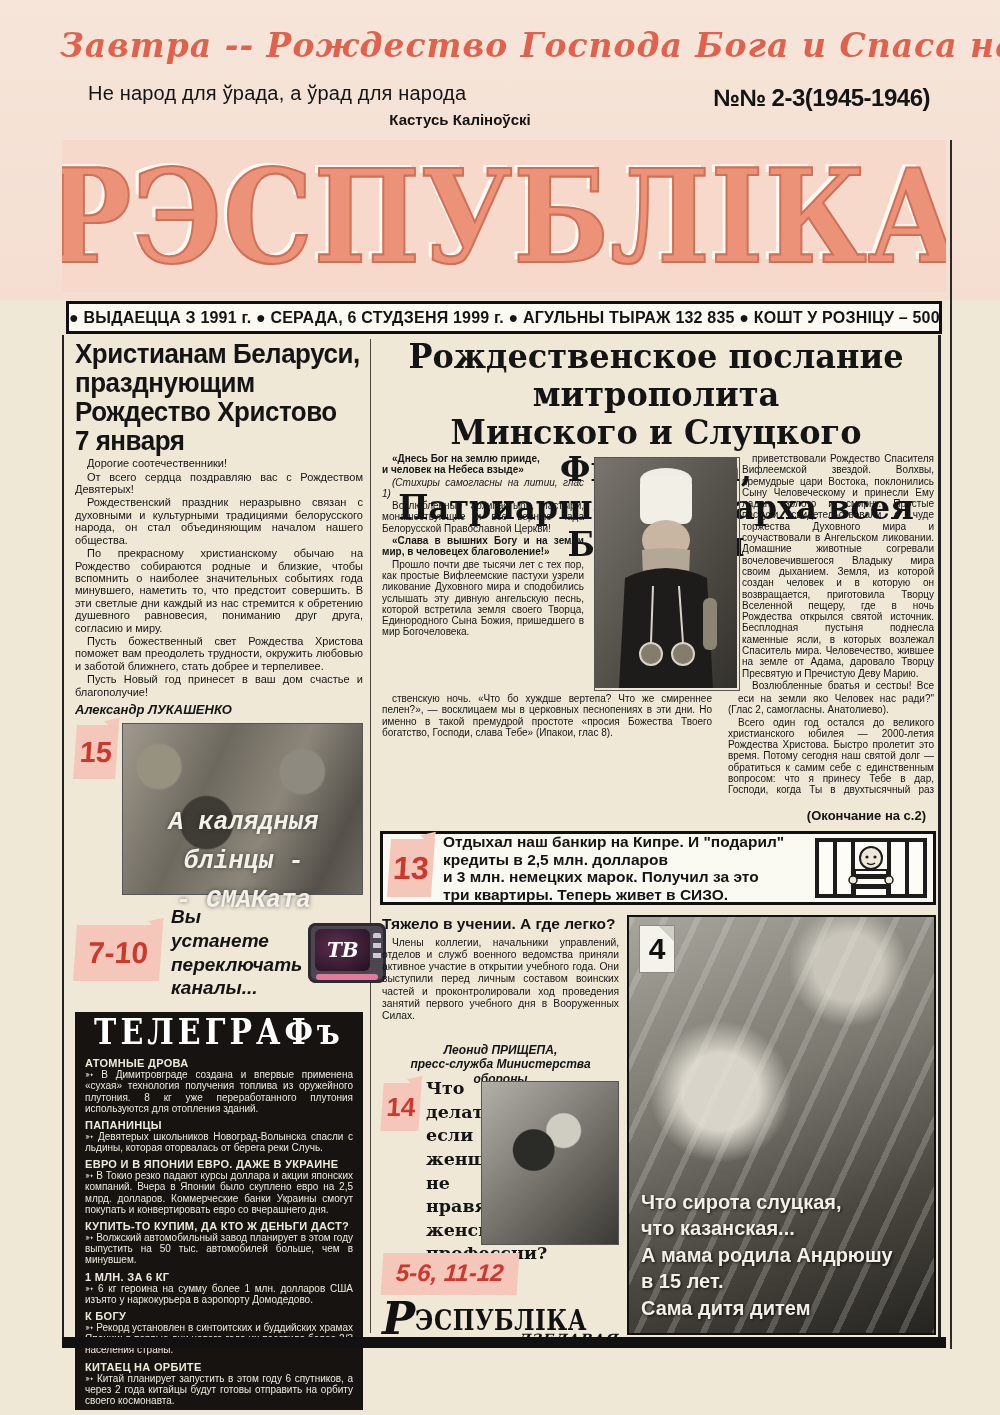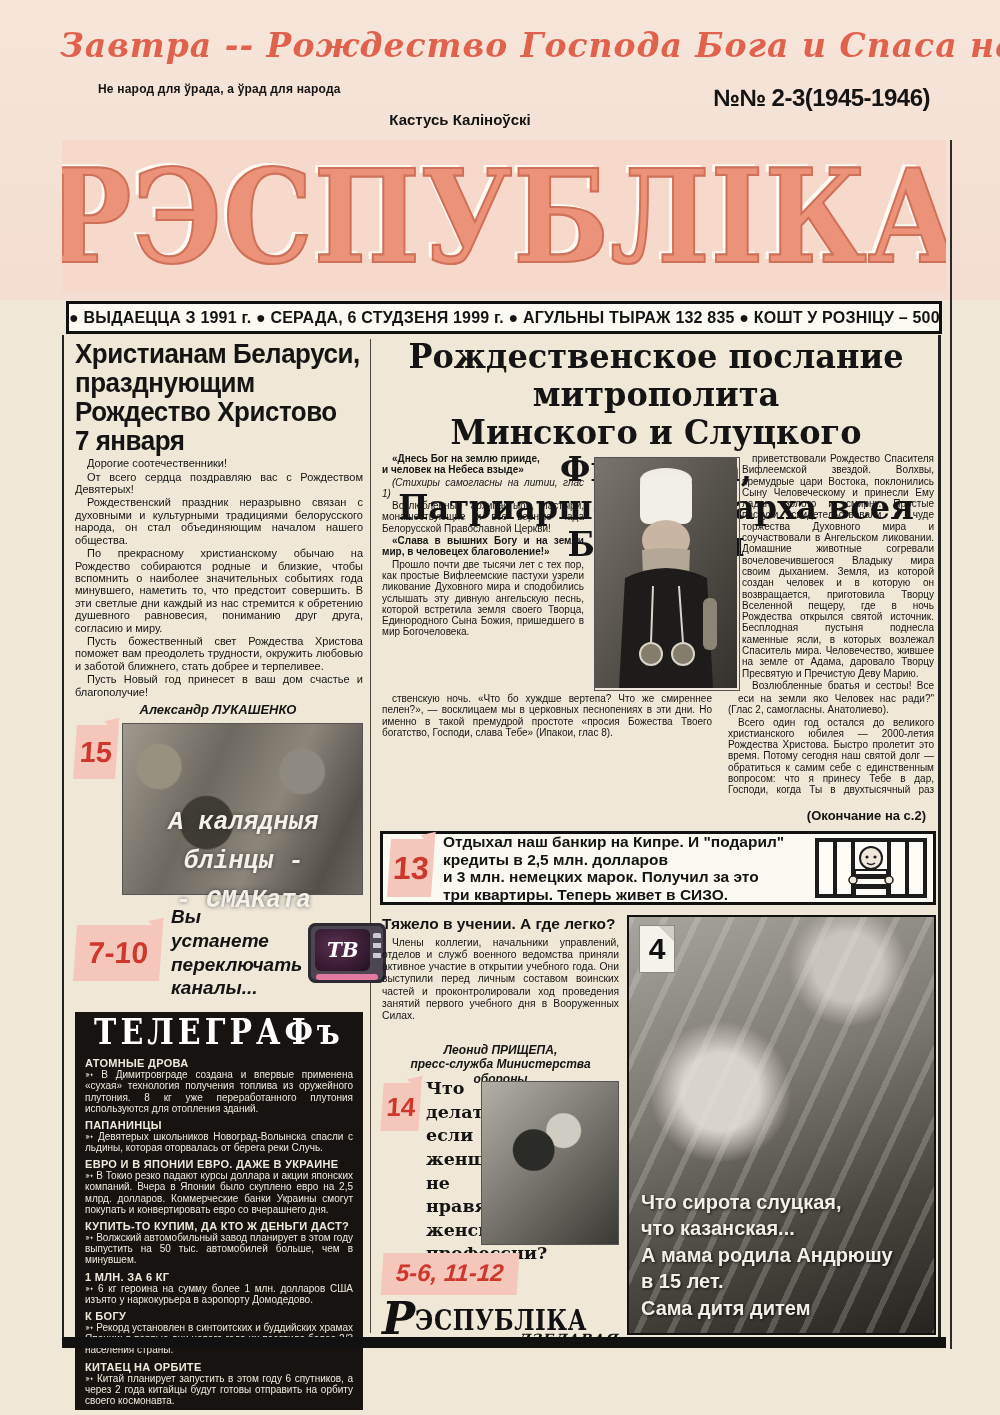--- a/index.html
+++ b/index.html
@@ -8,21 +8,21 @@
     background:#efe8d6;
     font-family:"Liberation Sans",sans-serif;color:#141414;
   }
   
   .header-bg{position:absolute;top:0;left:0;right:0;height:300px;background:linear-gradient(#f6e5d9,#f4ded1);}
   .script-head{
     position:absolute;top:26px;left:60px;right:55px;text-align:center;
     font-family:"DejaVu Serif",serif;font-style:italic;font-weight:bold;
     font-size:33px;color:#e0614c;letter-spacing:1px;white-space:nowrap;
   }
-  .motto{position:absolute;top:82px;left:88px;font-weight:bold;font-size:12px;letter-spacing:0.2px;margin-left:10px;}
+  .motto{position:absolute;top:82px;left:88px;font-weight:normal;font-size:20px;letter-spacing:0.2px;}
   .motto-author{position:absolute;top:111px;left:300px;width:320px;text-align:center;font-weight:bold;font-size:15px;}
   .issue-no{position:absolute;top:84px;right:70px;font-weight:bold;font-size:24px;letter-spacing:-0.5px;}
   .masthead-band{
     position:absolute;top:140px;left:62px;right:54px;height:152px;
     background:#f7d9cc;overflow:hidden;display:flex;align-items:center;justify-content:center;
   }
   .masthead-word{
     font-family:"DejaVu Serif",serif;font-weight:bold;font-size:116px;
     color:#eb9278;-webkit-text-stroke:2px #cf7058;white-space:nowrap;
     text-shadow:-4px -3px 0 rgba(255,252,247,0.9);
@@ -53,21 +53,21 @@
     border-left:9px solid transparent;border-right:9px solid transparent;
     border-bottom:13px solid #f5c6ba;transform:rotate(42deg);
   }
   
   .left-col{position:absolute;left:11px;top:4px;width:288px;}
   .addr-title{
     font-weight:bold;font-size:26px;line-height:1.04;letter-spacing:-0.5px;
     white-space:pre-line;margin:0 0 10px 0;transform:scaleY(1.08);transform-origin:top left;
   }
   .addr-body p{font-size:11px;line-height:1.13;text-align:justify;text-indent:12px;margin:0 0 1px;}
-  .addr-sig{text-align:center;font-weight:bold;font-style:italic;font-size:13px;margin:4px 2px 0 0;}
+  .addr-sig{text-align:left;font-weight:bold;font-style:italic;font-size:13px;margin:4px 2px 0 0;}
   .photo-row{display:flex;margin-top:6px;}
   .marker15{width:42px;height:54px;font-size:29px;margin-top:2px;}
   .photo1{
     flex:1;height:170px;margin-left:5px;position:relative;border:1px solid #555;
     background:
       radial-gradient(circle at 35% 58%, #3f3b35 0 14%, rgba(0,0,0,0) 15%),
       radial-gradient(circle at 75% 28%, #8f8a80 0 10%, rgba(0,0,0,0) 11%),
       radial-gradient(circle at 15% 25%, #97917f 0 9%, rgba(0,0,0,0) 10%),
       linear-gradient(115deg,#a09a8e,#6e695f 35%,#8c867a 60%,#55514a 85%,#6e6a62);
   }

